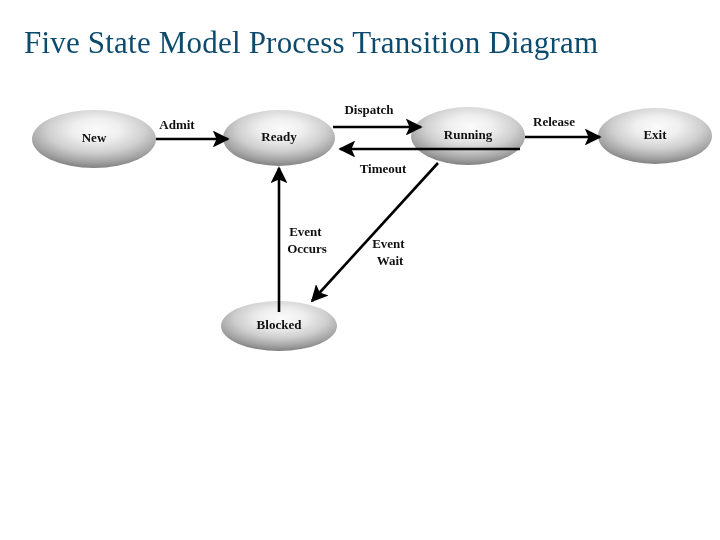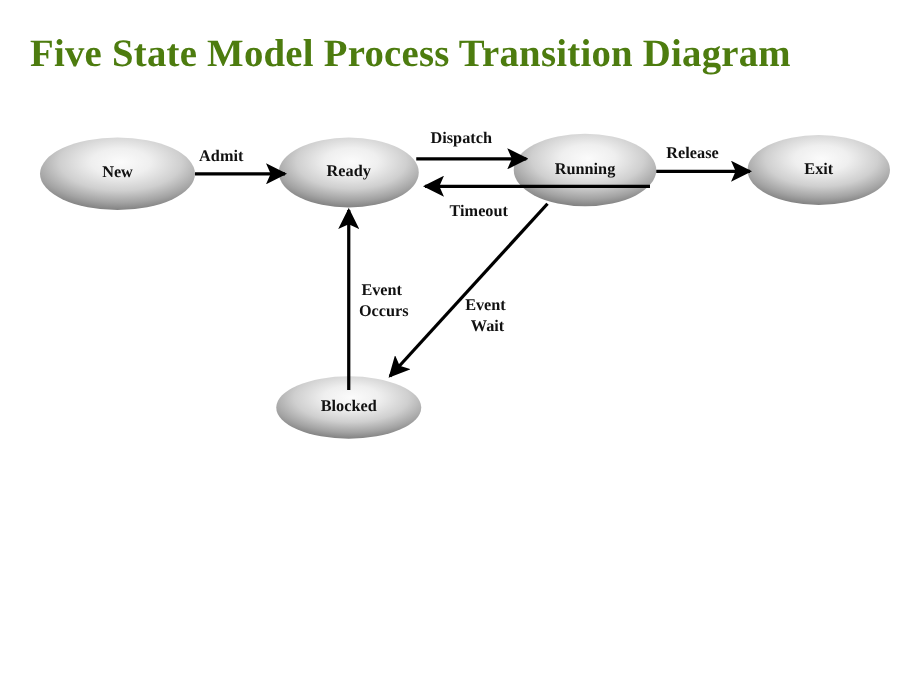--- a/index.html
+++ b/index.html
@@ -20,22 +20,22 @@
     background: #ffffff;
   }
   #slide-title {
     position: absolute;
     left: 24px;
     top: 24px;
     width: 676px;
     font-family: "Liberation Serif", "DejaVu Serif", serif;
     font-size: 31px;
     line-height: 38px;
-    font-weight: 700;
-    color: #4d7c0f;
+    font-weight: 400;
+    color: #0c4a6e;
     letter-spacing: 0.2px;
     white-space: nowrap;
   }
   #diagram {
     position: absolute;
     left: 0;
     top: 0;
     width: 720px;
     height: 540px;
   }

